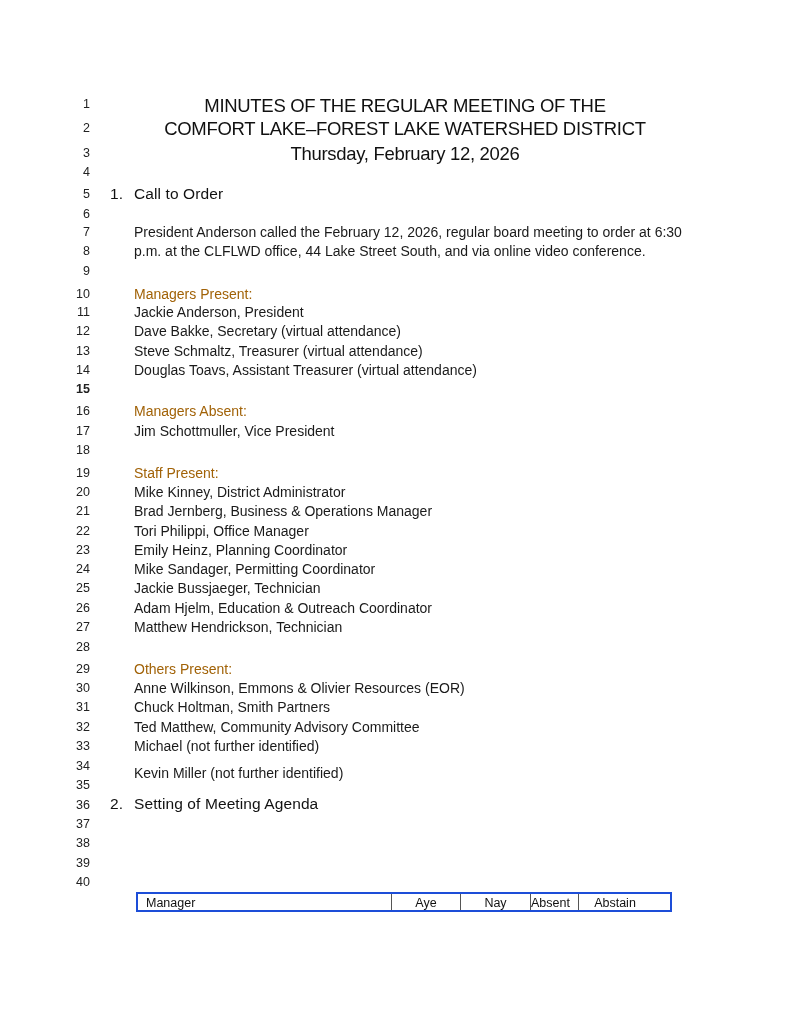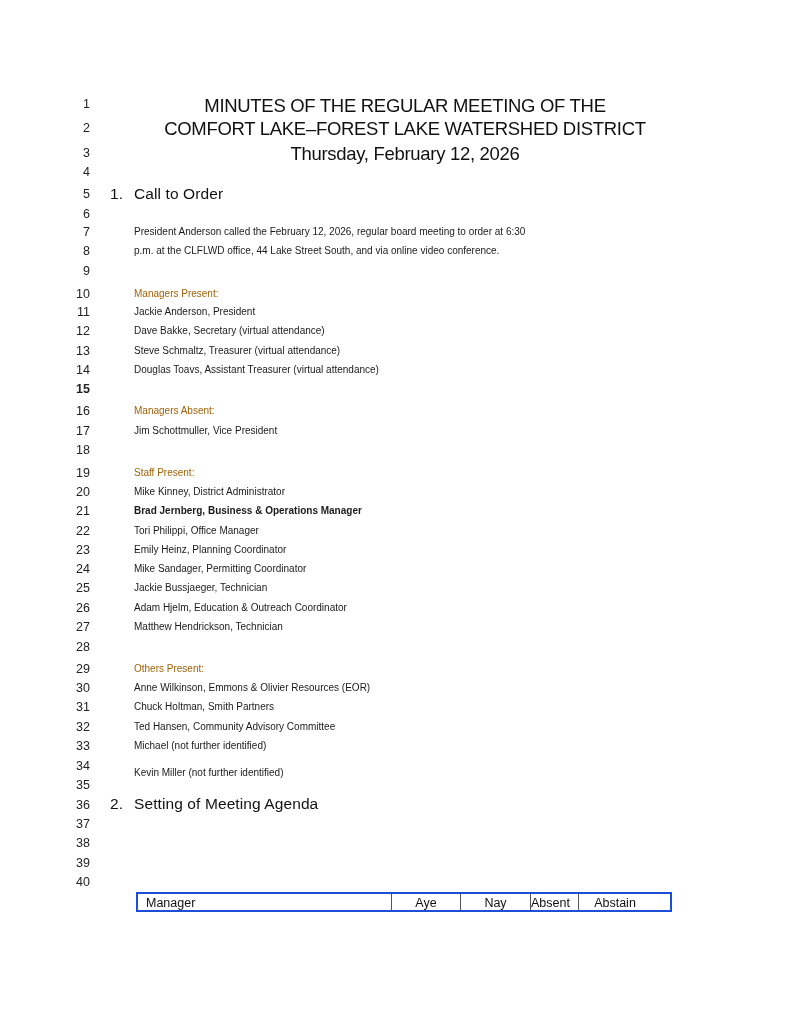--- a/index.html
+++ b/index.html
@@ -18,21 +18,21 @@
       font-size: 18.5px; font-weight: normal; color: #111; line-height: 22px;
       letter-spacing: -0.3px;
     }
     .heading {
       position: absolute; font-size: 15.5px; color: #111; line-height: 20px;
       letter-spacing: 0.1px;
     }
     .heading-num { left: 110px; }
     .heading-text { left: 134px; }
     .body {
-      position: absolute; left: 134px; font-size: 10px; line-height: 16px; color: #1a1a1a;
+      position: absolute; left: 134px; font-size: 14px; line-height: 16px; color: #1a1a1a;
       white-space: nowrap;
     }
     .body.bold { font-weight: normal; color: #a16207; }
     .underline { text-decoration: underline; text-underline-offset: 2px; text-decoration-thickness: 1px; }
     .vote-table {
       position: absolute; left: 136px; top: 892px; width: 536px; height: 20px;
       border: 2px solid #1d4ed8; box-sizing: border-box; display: flex;
     }
     .vote-table .cell {
       box-sizing: border-box; height: 100%; font-size: 12.5px; line-height: 18px;
@@ -107,32 +107,32 @@
   <div class="body" style="top:304px;">Jackie Anderson, President</div>
   <div class="body" style="top:323px;">Dave Bakke, Secretary (virtual attendance)</div>
   <div class="body" style="top:343px;">Steve Schmaltz, Treasurer (virtual attendance)</div>
   <div class="body" style="top:362px;">Douglas Toavs, Assistant Treasurer (virtual attendance)</div>
 
   <div class="body bold" style="top:403px;">Managers Absent:</div>
   <div class="body" style="top:423px;">Jim Schottmuller, Vice President</div>
 
   <div class="body bold" style="top:465px;">Staff Present:</div>
   <div class="body" style="top:484px;">Mike Kinney, District Administrator</div>
-  <div class="body" style="top:503px;font-weight:bold;">Brad Jernberg, Business &amp; Operations Manager</div>
+  <div class="body" style="top:503px;">Brad Jernberg, Business &amp; Operations Manager</div>
   <div class="body" style="top:523px;">Tori Philippi, Office Manager</div>
   <div class="body" style="top:542px;">Emily Heinz, Planning Coordinator</div>
   <div class="body" style="top:561px;">Mike Sandager, Permitting Coordinator</div>
   <div class="body" style="top:580px;">Jackie Bussjaeger, Technician</div>
   <div class="body" style="top:600px;">Adam Hjelm, Education &amp; Outreach Coordinator</div>
   <div class="body" style="top:619px;">Matthew Hendrickson, Technician</div>
 
   <div class="body bold" style="top:661px;">Others Present:</div>
   <div class="body" style="top:680px;">Anne Wilkinson, Emmons &amp; Olivier Resources (EOR)</div>
   <div class="body" style="top:699px;">Chuck Holtman, Smith Partners</div>
-  <div class="body" style="top:719px;">Ted Hansen, Community Advisory Committee</div>
+  <div class="body" style="top:719px;">Ted Matthew, Community Advisory Committee</div>
   <div class="body" style="top:738px;">Michael (not further identified)</div>
   <div class="body" style="top:758px;margin-top:7px;">Kevin Miller (not further identified)</div>
 
   <div class="heading heading-num" style="top:794px;">2.</div>
   <div class="heading heading-text" style="top:794px;">Setting of Meeting Agenda</div>
 
 
   <div class="vote-table">
     <div class="cell c-manager">Manager</div>
     <div class="cell c-aye">Aye</div>

